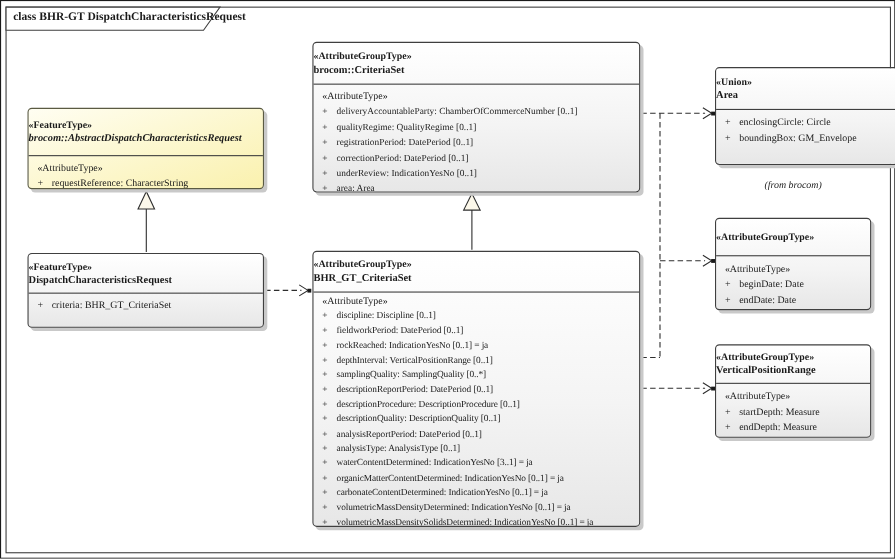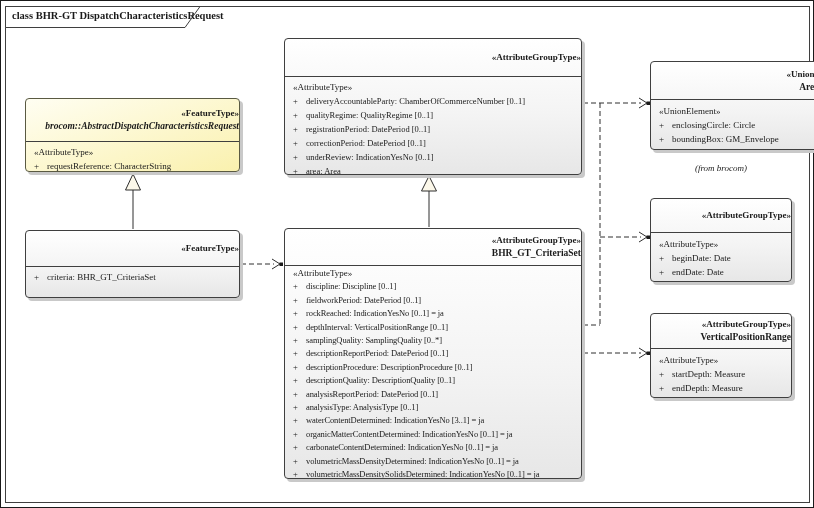--- a/index.html
+++ b/index.html
@@ -32,21 +32,21 @@
     display:flex;flex-direction:column;
   }
   .uml-box.yellow{
     background:linear-gradient(160deg,#fffef2 0%,#faf1ae 100%);
     border-color:#5a5a42;
   }
   .hdr{
     flex:none;
     border-bottom:1px solid var(--border);
     display:flex;flex-direction:column;justify-content:center;
-    text-align:right;
+    text-align:left;
   }
   .stereo{font-size:9px;font-weight:bold;line-height:13px;}
   .cname{font-size:9.5px;font-weight:bold;line-height:13px;white-space:nowrap;}
   .cname.italic{font-style:italic;}
   .body{flex:1;padding:3px 6px 1px 6px;overflow:hidden;}
   .sect{font-size:9px;line-height:14px;padding-left:2px;white-space:nowrap;}
   .row{display:flex;font-size:9px;line-height:14px;white-space:nowrap;}
   .row .vis{flex:none;width:13px;padding-left:2px;}
   .row .atxt{flex:1;}
   .box-bhr .body{padding-top:1px;}
@@ -120,32 +120,34 @@
       <div class="row">
         <span class="vis">+</span>
         <span class="atxt">requestReference: CharacterString</span>
       </div>
     </div>
   </div>
 
   <div class="uml-box" style="left:25px;top:230px;width:215px;height:68px;">
     <div class="hdr" style="height:35px;">
       <div class="stereo">«FeatureType»</div>
+      <div class="cname">DispatchCharacteristicsRequest</div>
     </div>
     <div class="body">
       <div class="row">
         <span class="vis">+</span>
         <span class="atxt">criteria: BHR_GT_CriteriaSet</span>
       </div>
     </div>
   </div>
 
   <div class="uml-box box-brocomcs" style="left:284px;top:38px;width:298px;height:137px;">
     <div class="hdr" style="height:37px;">
       <div class="stereo">«AttributeGroupType»</div>
+      <div class="cname">brocom::CriteriaSet</div>
     </div>
     <div class="body">
       <div class="sect">«AttributeType»</div>
       <div class="row">
           <span class="vis">+</span>
           <span class="atxt">deliveryAccountableParty: ChamberOfCommerceNumber [0..1]</span>
         </div>
       <div class="row">
           <span class="vis">+</span>
           <span class="atxt">qualityRegime: QualityRegime [0..1]</span>
@@ -238,21 +240,20 @@
         </div>
     </div>
   </div>
 
   <div class="uml-box" style="left:650px;top:61px;width:170px;height:89px;">
     <div class="hdr" style="height:37px;">
       <div class="stereo">«Union»</div>
       <div class="cname">Area</div>
     </div>
     <div class="body" style="padding-top:4px;">
-      <div class="sect">«UnionElement»</div>
       <div class="row">
           <span class="vis">+</span>
           <span class="atxt">enclosingCircle: Circle</span>
         </div>
       <div class="row">
           <span class="vis">+</span>
           <span class="atxt">boundingBox: GM_Envelope</span>
         </div>
     </div>
   </div>

